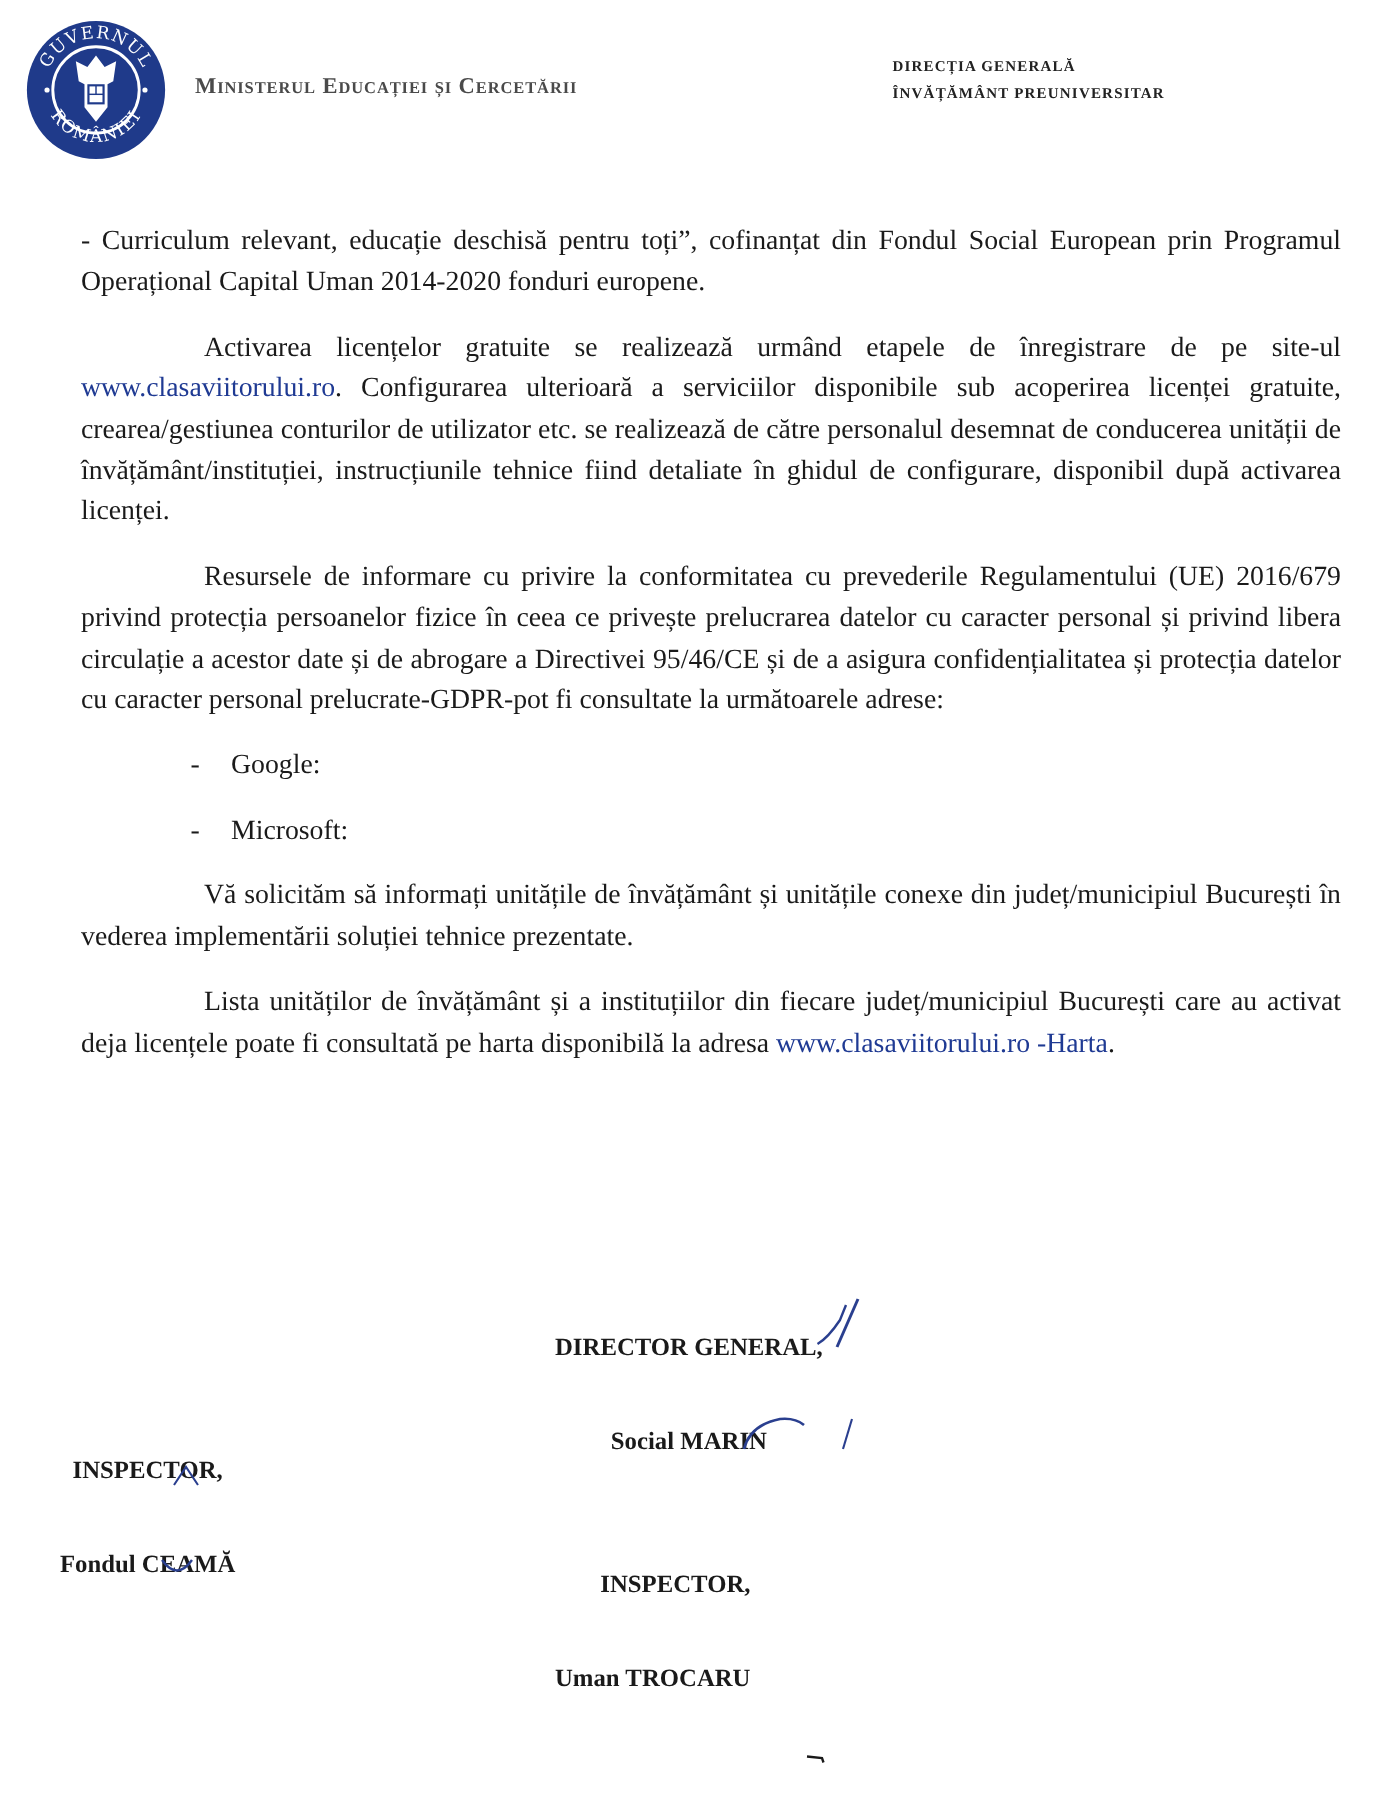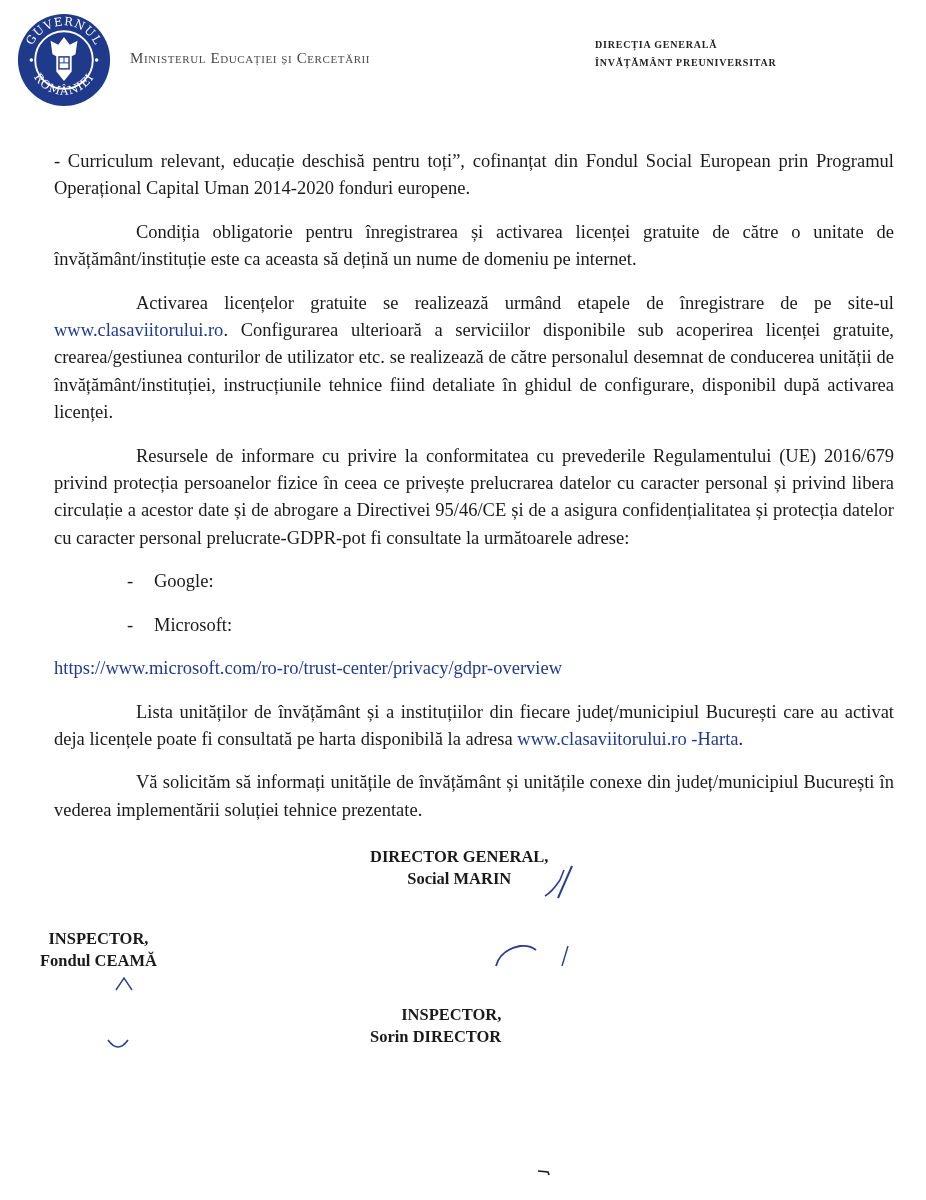--- a/index.html
+++ b/index.html
@@ -5,37 +5,37 @@
   html, body { margin: 0; padding: 0; background: #ffffff; }
   body {
     width: 926px; height: 1200px; position: relative; overflow: hidden;
     font-family: "Liberation Serif", "DejaVu Serif", serif; color: #1a1a1a;
   }
   .header { position: absolute; left: 0; top: 0; width: 926px; height: 120px; }
   .logo { position: absolute; left: 16px; top: 12px; width: 96px; height: 96px; }
   .ministry {
     position: absolute; left: 130px; top: 50px;
     font-size: 15px; letter-spacing: 0.6px; color: #4a4a4a;
-    font-variant: small-caps; text-transform: none;
+    font-variant: small-caps; text-transform: none; font-weight: bold;
   }
   .direction {
     position: absolute; left: 595px; top: 36px;
     font-size: 10px; font-weight: bold; letter-spacing: 0.8px; line-height: 18px; color: #222;
   }
   .body-text {
     position: absolute; left: 38px; top: 132px; width: 872px;
     font-size: 18.5px; line-height: 27.4px; text-align: justify;
   }
   .body-text p { margin: 16px; }
   .indent { text-indent: 82px; }
   .bullet { padding-left: 100px; position: relative; }
   .bullet .dash { position: absolute; left: 73px; }
   a.link { color: #1f3a93; text-decoration-color: #1f3a93; }
   .sig { position: absolute; font-weight: bold; font-size: 16.5px; line-height: 22px; color: #1a1a1a; text-align: right; }
-  .sig .name { display: block; }
+  .sig .name { display: block; margin-top: 41px; }
   .stroke { position: absolute; }
 </style>
 </head>
 <body>
 
 <div class="header">
   <svg class="logo" viewBox="0 0 100 100">
     <circle cx="50" cy="50" r="48" fill="#1f3a8a"></circle>
     <circle cx="50" cy="50" r="30" fill="none" stroke="#ffffff" stroke-width="2"></circle>
     <defs>
@@ -54,28 +54,26 @@
   </svg>
   <div class="ministry">Ministerul Educației și Cercetării</div>
   <div class="direction">
     <div>DIRECȚIA GENERALĂ</div>
     <div>ÎNVĂȚĂMÂNT PREUNIVERSITAR</div>
   </div>
 </div>
 
 <div class="body-text">
   <p>- Curriculum relevant, educație deschisă pentru toți”,  cofinanțat din Fondul Social European prin Programul Operațional Capital Uman 2014-2020 fonduri europene.</p>
-  <p class="indent">Condiția obligatorie pentru înregistrarea și activarea licenței gratuite de către o unitate de învățământ/instituție este ca aceasta să dețină un nume de domeniu pe internet.</p>
   <p class="indent"><span>Activarea licențelor gratuite se realizează urmând etapele de înregistrare de pe site-ul </span><a class="link">www.clasaviitorului.ro</a><span>. Configurarea ulterioară a serviciilor disponibile sub acoperirea licenței gratuite, crearea/gestiunea conturilor de utilizator etc. se realizează de către personalul desemnat de  conducerea unității de învățământ/instituției, instrucțiunile tehnice fiind detaliate în ghidul  de configurare,  disponibil după activarea licenței.</span></p>
   <p class="indent">Resursele de informare cu privire la conformitatea cu prevederile Regulamentului (UE) 2016/679 privind protecția persoanelor fizice în ceea ce privește prelucrarea datelor cu caracter personal și privind libera circulație a acestor date și de abrogare a Directivei 95/46/CE și de a asigura confidențialitatea și protecția datelor cu caracter personal prelucrate-GDPR-pot fi consultate la următoarele adrese:</p>
   <p class="bullet"><span class="dash">-</span><span>Google:</span></p>
   <p class="bullet"><span class="dash">-</span><span>Microsoft:</span></p>
-  <p><a class="link">https://www.microsoft.com/ro-ro/trust-center/privacy/gdpr-overview</a></p>
+  <p class="indent">Vă solicităm să informați unitățile de învățământ și unitățile conexe din județ/municipiul București în vederea implementării soluției tehnice prezentate.</p>
   <p class="indent"><span>Lista unităților de învățământ și a instituțiilor din fiecare județ/municipiul București care au activat deja licențele poate fi consultată pe harta disponibilă la adresa </span><a class="link">www.clasaviitorului.ro -Harta</a><span>.</span></p>
-  <p class="indent">Vă solicităm să informați unitățile de învățământ și unitățile conexe din județ/municipiul București în vederea implementării soluției tehnice prezentate.</p>
 </div>
 
 <div class="sig" style="left:370px; top:846px; text-align:center;">
   <span class="name">DIRECTOR GENERAL,</span>
   <span class="name">Social MARIN</span>
 </div>
 <svg class="stroke" style="left:540px; top:860px;" width="50" height="40">
   <path d="M5 36 Q12 32 20 20 L24 10" stroke="#2a3f8f" stroke-width="1.6" fill="none"></path>
   <path d="M18 38 L32 6" stroke="#2a3f8f" stroke-width="2" fill="none"></path>
 </svg>
@@ -87,20 +85,20 @@
 <svg class="stroke" style="left:490px; top:940px;" width="90" height="30">
   <path d="M6 26 Q10 10 30 6 Q40 5 46 10" stroke="#2a3f8f" stroke-width="1.8" fill="none"></path>
   <path d="M78 6 L72 26" stroke="#2a3f8f" stroke-width="1.4" fill="none"></path>
 </svg>
 <svg class="stroke" style="left:112px; top:974px;" width="30" height="20">
   <path d="M4 16 L12 4 L20 16" stroke="#2a3f8f" stroke-width="1.4" fill="none"></path>
 </svg>
 
 <div class="sig" style="left:364px; top:1004px;">
   <span class="name">INSPECTOR,</span>
-  <span class="name" style="padding-left:6px;">Sorin DIRECTOR</span>
+  <span class="name" style="padding-left:6px;">Uman TROCARU</span>
 </div>
 <svg class="stroke" style="left:104px; top:1036px;" width="30" height="20">
   <path d="M4 4 Q14 18 24 4" stroke="#2a3f8f" stroke-width="1.6" fill="none"></path>
 </svg>
 <svg class="stroke" style="left:536px; top:1168px;" width="20" height="10">
   <path d="M2 3 L12 4 L13 7" stroke="#1a1a1a" stroke-width="1.6" fill="none"></path>
 </svg>
 
 </body></html>

